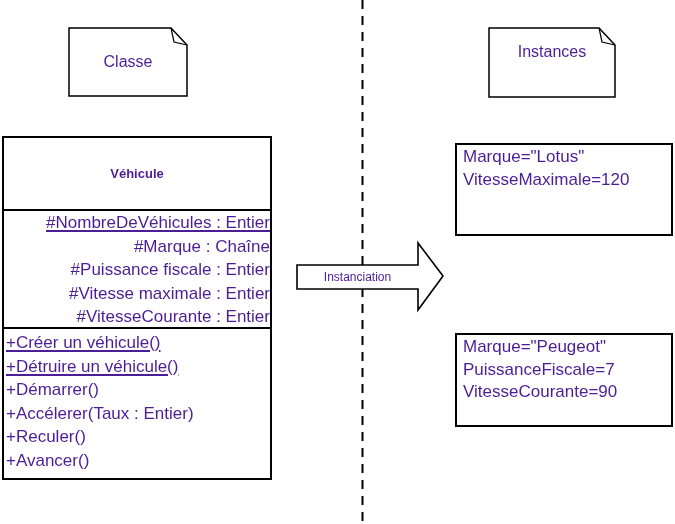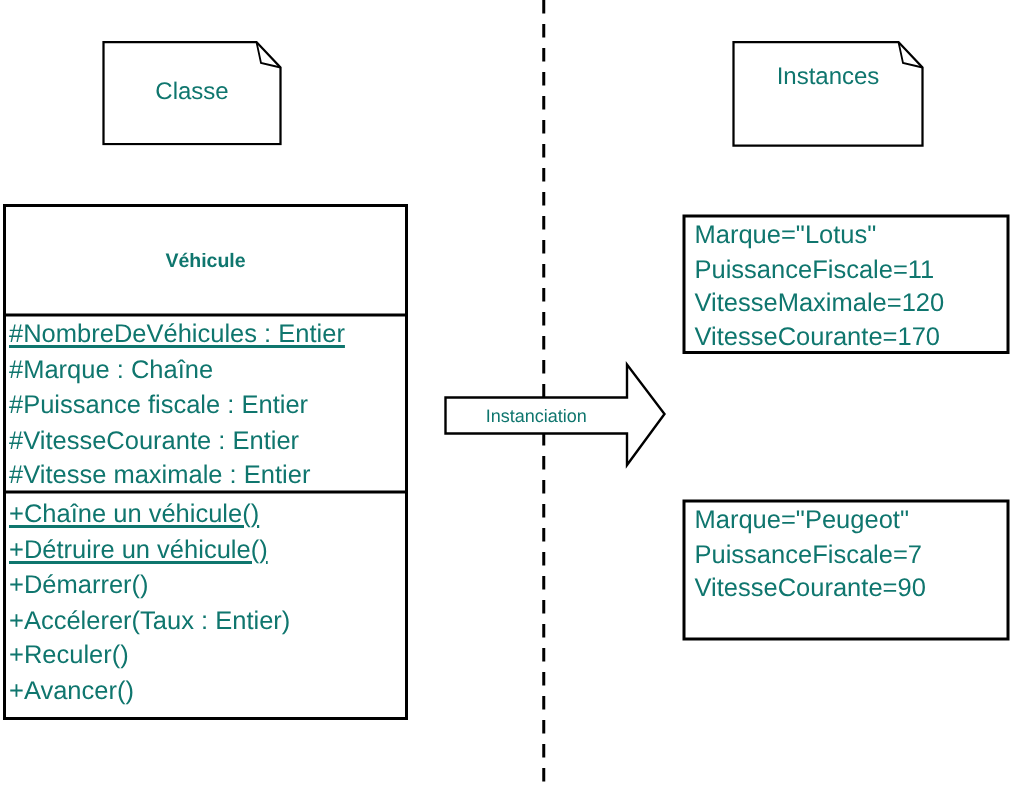--- a/index.html
+++ b/index.html
@@ -1,18 +1,18 @@
 <!DOCTYPE html>
 <html><head>
 <meta charset="utf-8">
 <style>
   html,body{margin:0;padding:0;background:#ffffff;}
   .canvas{
     position:relative;width:675px;height:524px;background:#ffffff;overflow:hidden;
-    font-family:"Liberation Sans","DejaVu Sans",sans-serif;color:#0f766e;
+    font-family:"Liberation Sans","DejaVu Sans",sans-serif;color:#4c1d95;
   }
   svg{display:block;}
   .abs{position:absolute;}
 
   
   .note{position:absolute;}
   .note .note-label{
     position:absolute;left:0;top:0;width:100%;height:100%;
     display:flex;align-items:center;justify-content:center;
     font-size:16px;
@@ -23,21 +23,21 @@
     position:absolute;left:2px;top:136px;width:270px;height:344px;
     border:2px solid #000;box-sizing:border-box;background:#fff;
   }
   .class-title{
     height:73px;border-bottom:2px solid #000;box-sizing:border-box;
     display:flex;align-items:center;justify-content:center;
     font-weight:bold;font-size:13px;
   }
   .class-attrs{
     height:118px;border-bottom:2px solid #000;box-sizing:border-box;
-    padding-left:2px;overflow:hidden;
+    padding-left:2px;overflow:hidden;text-align:right;
   }
   .class-methods{
     padding-left:2px;padding-top:2px;overflow:hidden;
   }
   .member-row{
     font-size:17px;line-height:23.5px;white-space:nowrap;
   }
   .u{text-decoration:underline;text-decoration-thickness:1.5px;text-underline-offset:2px;}
 
   
@@ -82,45 +82,43 @@
     </svg>
     <span class="note-label">Instances</span>
   </div>
 
   <div class="class-box">
     <div class="class-title">Véhicule</div>
     <div class="class-attrs">
       <div class="member-row u">#NombreDeVéhicules : Entier</div>
       <div class="member-row">#Marque : Chaîne</div>
       <div class="member-row">#Puissance fiscale : Entier</div>
+      <div class="member-row">#Vitesse maximale : Entier</div>
       <div class="member-row">#VitesseCourante : Entier</div>
-      <div class="member-row">#Vitesse maximale : Entier</div>
     </div>
     <div class="class-methods">
-      <div class="member-row u">+Chaîne un véhicule()</div>
+      <div class="member-row u">+Créer un véhicule()</div>
       <div class="member-row u">+Détruire un véhicule()</div>
       <div class="member-row">+Démarrer()</div>
       <div class="member-row">+Accélerer(Taux : Entier)</div>
       <div class="member-row">+Reculer()</div>
       <div class="member-row">+Avancer()</div>
     </div>
   </div>
 
   <div class="arrow-wrap">
     <svg width="152" height="74">
       <polygon points="3,26 124,26 124,4 149,37 124,71 124,50 3,50" fill="#fff" stroke="#000" stroke-width="1.6"></polygon>
     </svg>
     <span class="arrow-label">Instanciation</span>
   </div>
 
   <div class="instance-box inst-1">
     <div class="member-row">Marque="Lotus"</div>
-    <div class="member-row">PuissanceFiscale=11</div>
     <div class="member-row">VitesseMaximale=120</div>
-    <div class="member-row">VitesseCourante=170</div>
   </div>
 
   <div class="instance-box inst-2">
     <div class="member-row">Marque="Peugeot"</div>
     <div class="member-row">PuissanceFiscale=7</div>
     <div class="member-row">VitesseCourante=90</div>
   </div>
 
 </div>
 

